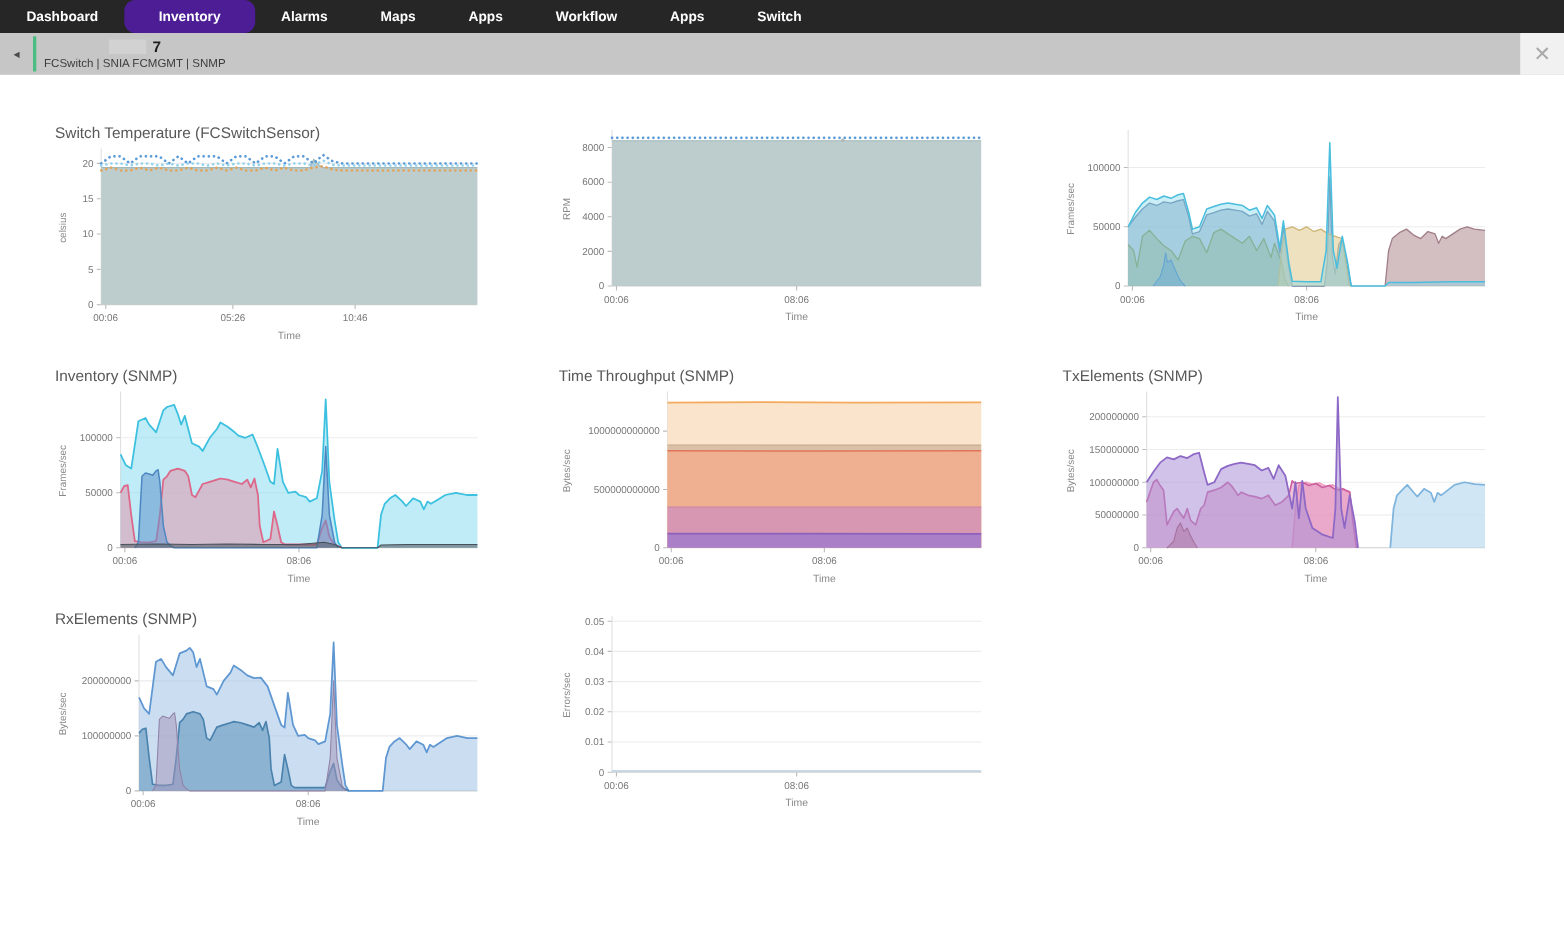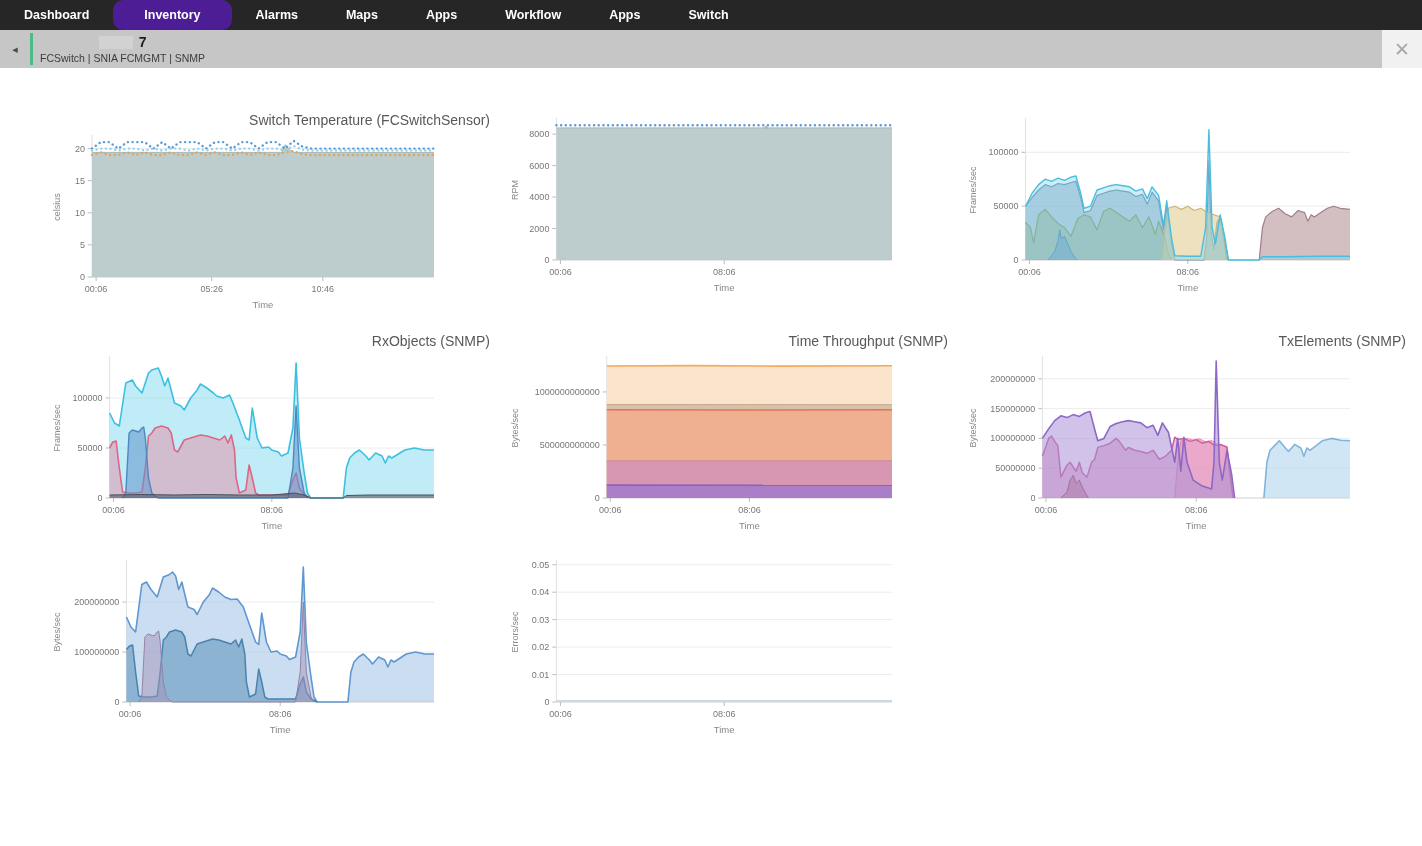--- a/index.html
+++ b/index.html
@@ -22,21 +22,21 @@
   .card-body { padding:2px 8px 2px 7px; display:flex; flex-direction:column; justify-content:center; }
   .count-row { display:flex; align-items:center; justify-content:center; gap:6px; height:15px; }
   .thumb-box { width:34px; height:13px; background:#d2d2d2; }
   .device-count { font-size:14px; font-weight:700; color:#1c1c1c; line-height:14px; }
   .device-crumb { font-size:10.5px; color:#3c3c3c; margin-top:2px; white-space:nowrap; }
   .close-btn { margin-left:auto; width:40px; background:#f1f1f1; display:flex;
     align-items:center; justify-content:center; color:#a9a9a9; font-size:19px;
     font-weight:300; cursor:pointer; }
 
   
-  .content { padding:44px 0 0 50px; background:#fff;text-align:right; }
+  .content { padding:44px 0 0 50px; background:#fff; }
   .charts-grid { display:grid; grid-template-columns:458px 458px 458px; row-gap:22px; }
   .chart-block { width:440px; }
   .chart-title { font-size:14px; color:#585858; margin-bottom:1px; }
   .chart-canvas { width:392px; height:182px; }
   svg text { font-family:"Liberation Sans", sans-serif; }
 </style>
 </head>
 <body>
 
 <div class="navbar">
@@ -173,21 +173,21 @@
             <path d="M82.3,148.0L88.8,139.4L92.0,128.6L93.7,117.8L95.3,126.5L98.5,124.3L101.8,131.8L105.0,139.4L108.3,144.8L111.5,148.0" fill="none" stroke="#4f87c2" stroke-width="1" stroke-linejoin="round"></path>
             <path d="M195.8,148.0L195.8,148.0L199.1,115.7L202.3,96.3L208.8,94.2L215.3,97.4L221.8,94.2L228.3,98.5L234.8,96.3L241.3,100.6L247.8,102.8L254.2,104.9L257.5,126.5L260.7,148.0L260.7,148.0Z" fill="#e3cd94" fill-opacity="0.6" stroke="none"></path>
             <path d="M195.8,148.0L199.1,115.7L202.3,96.3L208.8,94.2L215.3,97.4L221.8,94.2L228.3,98.5L234.8,96.3L241.3,100.6L247.8,102.8L254.2,104.9L257.5,126.5L260.7,148.0" fill="none" stroke="#cdb474" stroke-width="1.2" stroke-linejoin="round"></path>
             <path d="M293.2,148.0L293.2,148.0L296.4,115.7L299.7,104.9L306.1,99.5L312.6,96.3L319.1,101.7L325.6,104.9L332.1,98.5L338.6,100.6L341.8,109.2L345.1,102.8L348.3,104.9L354.8,100.6L361.3,96.3L367.8,94.2L374.3,96.3L384.0,97.4L384.0,148.0Z" fill="#b5929a" fill-opacity="0.6" stroke="none"></path>
             <path d="M293.2,148.0L296.4,115.7L299.7,104.9L306.1,99.5L312.6,96.3L319.1,101.7L325.6,104.9L332.1,98.5L338.6,100.6L341.8,109.2L345.1,102.8L348.3,104.9L354.8,100.6L361.3,96.3L367.8,94.2L374.3,96.3L384.0,97.4" fill="none" stroke="#a07f88" stroke-width="1.2" stroke-linejoin="round"></path>
             <path d="M59.6,148.0L59.6,94.2L66.1,81.2L72.6,72.6L79.1,67.2L85.6,69.4L92.0,66.2L98.5,68.3L105.0,65.1L109.9,64.0L114.7,81.2L118.0,96.3L124.5,94.2L131.0,78.0L137.5,75.8L143.9,73.7L150.4,72.6L156.9,73.7L163.4,74.8L169.9,79.1L176.4,76.9L181.3,86.6L186.1,74.8L192.6,83.4L197.5,113.5L200.7,88.8L205.6,126.5L208.8,143.7L221.8,144.2L234.8,144.2L239.6,115.7L242.9,17.7L246.1,115.7L249.4,131.8L254.2,102.8L259.1,126.5L262.4,148.0L293.2,148.0L296.4,144.8L319.1,144.8L351.6,144.2L384.0,144.2L384.0,148.0Z" fill="#7fd4ec" fill-opacity="0.4" stroke="none"></path>
             <path d="M59.6,94.2L66.1,81.2L72.6,72.6L79.1,67.2L85.6,69.4L92.0,66.2L98.5,68.3L105.0,65.1L109.9,64.0L114.7,81.2L118.0,96.3L124.5,94.2L131.0,78.0L137.5,75.8L143.9,73.7L150.4,72.6L156.9,73.7L163.4,74.8L169.9,79.1L176.4,76.9L181.3,86.6L186.1,74.8L192.6,83.4L197.5,113.5L200.7,88.8L205.6,126.5L208.8,143.7L221.8,144.2L234.8,144.2L239.6,115.7L242.9,17.7L246.1,115.7L249.4,131.8L254.2,102.8L259.1,126.5L262.4,148.0L293.2,148.0L296.4,144.8L319.1,144.8L351.6,144.2L384.0,144.2" fill="none" stroke="#49bede" stroke-width="1.4" stroke-linejoin="round"></path>
           </svg></div>
     </div>
     <div class="chart-block">
-      <div class="chart-title">RxObjects (SNMP)</div>
+      <div class="chart-title">Inventory (SNMP)</div>
       <div class="chart-canvas"><svg width="392" height="182">
             <line x1="59.599999999999994" x2="384" y1="148" y2="148" stroke="#cfcfcf" stroke-width="1"></line>
             <line x1="55.599999999999994" x2="59.599999999999994" y1="148" y2="148" stroke="#bbbbbb"></line>
             <text x="52.599999999999994" y="151" text-anchor="end" font-size="9" fill="#777777">0</text>
             <line x1="59.599999999999994" x2="384" y1="97.99999999999999" y2="97.99999999999999" stroke="#ececec" stroke-width="1"></line>
             <line x1="55.599999999999994" x2="59.599999999999994" y1="97.99999999999999" y2="97.99999999999999" stroke="#bbbbbb"></line>
             <text x="52.599999999999994" y="100.99999999999999" text-anchor="end" font-size="9" fill="#777777">50000</text>
             <line x1="59.599999999999994" x2="384" y1="48" y2="48" stroke="#ececec" stroke-width="1"></line>
             <line x1="55.599999999999994" x2="59.599999999999994" y1="48" y2="48" stroke="#bbbbbb"></line>
             <text x="52.599999999999994" y="51" text-anchor="end" font-size="9" fill="#777777">100000</text>
@@ -270,20 +270,21 @@
             <path d="M76.4,106.3L79.5,97.4L82.6,88.4L85.6,86.0L88.7,91.4L91.8,95.6L94.9,127.1L101.0,115.2L104.1,112.3L107.2,117.0L110.2,121.2L113.3,112.3L116.4,123.0L121.0,127.1L125.6,112.3L128.7,109.3L131.8,97.4L137.9,95.6L144.1,93.2L150.2,88.4L153.3,91.4L156.4,95.6L159.5,100.3L162.5,97.4L168.7,100.3L174.8,101.5L181.0,103.3L187.1,100.3L193.3,109.3L199.4,106.3L205.6,100.3L208.7,87.2L211.7,89.6L217.9,88.4L224.0,91.4L230.2,89.6L236.4,93.2L242.5,91.4L247.1,94.4L251.7,95.6L254.8,94.4L261.0,97.4L264.0,124.2L267.1,148.0" fill="none" stroke="#cc5fa0" stroke-width="1.5" stroke-linejoin="round"></path>
             <path d="M94.9,148.0L94.9,148.0L101.0,142.0L104.1,130.1L107.2,125.4L110.2,133.1L113.3,130.1L116.4,137.3L119.5,143.2L122.5,148.0L122.5,148.0Z" fill="#b05868" fill-opacity="0.5" stroke="none"></path>
             <path d="M94.9,148.0L101.0,142.0L104.1,130.1L107.2,125.4L110.2,133.1L113.3,130.1L116.4,137.3L119.5,143.2L122.5,148.0" fill="none" stroke="#9e4a5a" stroke-width="1" stroke-linejoin="round"></path>
             <path d="M76.4,148.0L76.4,88.4L82.6,78.9L88.7,70.6L94.9,65.8L101.0,67.6L107.2,64.6L113.3,66.4L119.5,62.8L124.1,61.6L128.7,79.5L131.8,90.8L137.9,88.4L144.1,76.5L150.2,73.5L156.4,71.7L162.5,70.6L168.7,71.7L174.8,72.9L181.0,77.7L187.1,75.3L191.8,85.4L196.4,72.9L202.5,82.5L208.7,112.3L211.7,88.4L214.8,121.2L217.9,87.2L221.0,112.3L227.1,130.1L236.4,136.1L245.6,139.1L248.0,112.3L250.2,11.0L253.3,112.3L256.3,130.1L261.0,100.3L265.6,124.2L268.6,148.0L268.6,148.0Z" fill="#a98fd6" fill-opacity="0.55" stroke="none"></path>
             <path d="M76.4,88.4L82.6,78.9L88.7,70.6L94.9,65.8L101.0,67.6L107.2,64.6L113.3,66.4L119.5,62.8L124.1,61.6L128.7,79.5L131.8,90.8L137.9,88.4L144.1,76.5L150.2,73.5L156.4,71.7L162.5,70.6L168.7,71.7L174.8,72.9L181.0,77.7L187.1,75.3L191.8,85.4L196.4,72.9L202.5,82.5L208.7,112.3L211.7,88.4L214.8,121.2L217.9,87.2L221.0,112.3L227.1,130.1L236.4,136.1L245.6,139.1L248.0,112.3L250.2,11.0L253.3,112.3L256.3,130.1L261.0,100.3L265.6,124.2L268.6,148.0" fill="none" stroke="#8d68c6" stroke-width="1.6" stroke-linejoin="round"></path>
             <path d="M297.9,148.0L297.9,148.0L300.9,112.3L304.0,100.3L308.6,95.6L313.3,90.8L319.4,98.0L322.5,101.5L328.6,94.4L334.8,98.0L337.9,106.3L340.9,98.0L344.0,100.3L350.2,95.6L356.3,90.8L365.5,88.4L374.8,90.2L384.0,90.8L384.0,148.0Z" fill="#b8d9f0" fill-opacity="0.65" stroke="none"></path>
             <path d="M297.9,148.0L300.9,112.3L304.0,100.3L308.6,95.6L313.3,90.8L319.4,98.0L322.5,101.5L328.6,94.4L334.8,98.0L337.9,106.3L340.9,98.0L344.0,100.3L350.2,95.6L356.3,90.8L365.5,88.4L374.8,90.2L384.0,90.8" fill="none" stroke="#7fb4dd" stroke-width="1.6" stroke-linejoin="round"></path>
           </svg></div>
     </div>
     <div class="chart-block">
+      <div class="chart-title">RxElements (SNMP)</div>
       <div class="chart-canvas"><svg width="392" height="182">
             <line x1="76.4" x2="384" y1="148" y2="148" stroke="#cfcfcf" stroke-width="1"></line>
             <line x1="72.4" x2="76.4" y1="148" y2="148" stroke="#bbbbbb"></line>
             <text x="69.4" y="151" text-anchor="end" font-size="9" fill="#777777">0</text>
             <line x1="76.4" x2="384" y1="97.99999999999999" y2="97.99999999999999" stroke="#ececec" stroke-width="1"></line>
             <line x1="72.4" x2="76.4" y1="97.99999999999999" y2="97.99999999999999" stroke="#bbbbbb"></line>
             <text x="69.4" y="100.99999999999999" text-anchor="end" font-size="9" fill="#777777">100000000</text>
             <line x1="76.4" x2="384" y1="48" y2="48" stroke="#ececec" stroke-width="1"></line>
             <line x1="72.4" x2="76.4" y1="48" y2="48" stroke="#bbbbbb"></line>
             <text x="69.4" y="51" text-anchor="end" font-size="9" fill="#777777">200000000</text>

